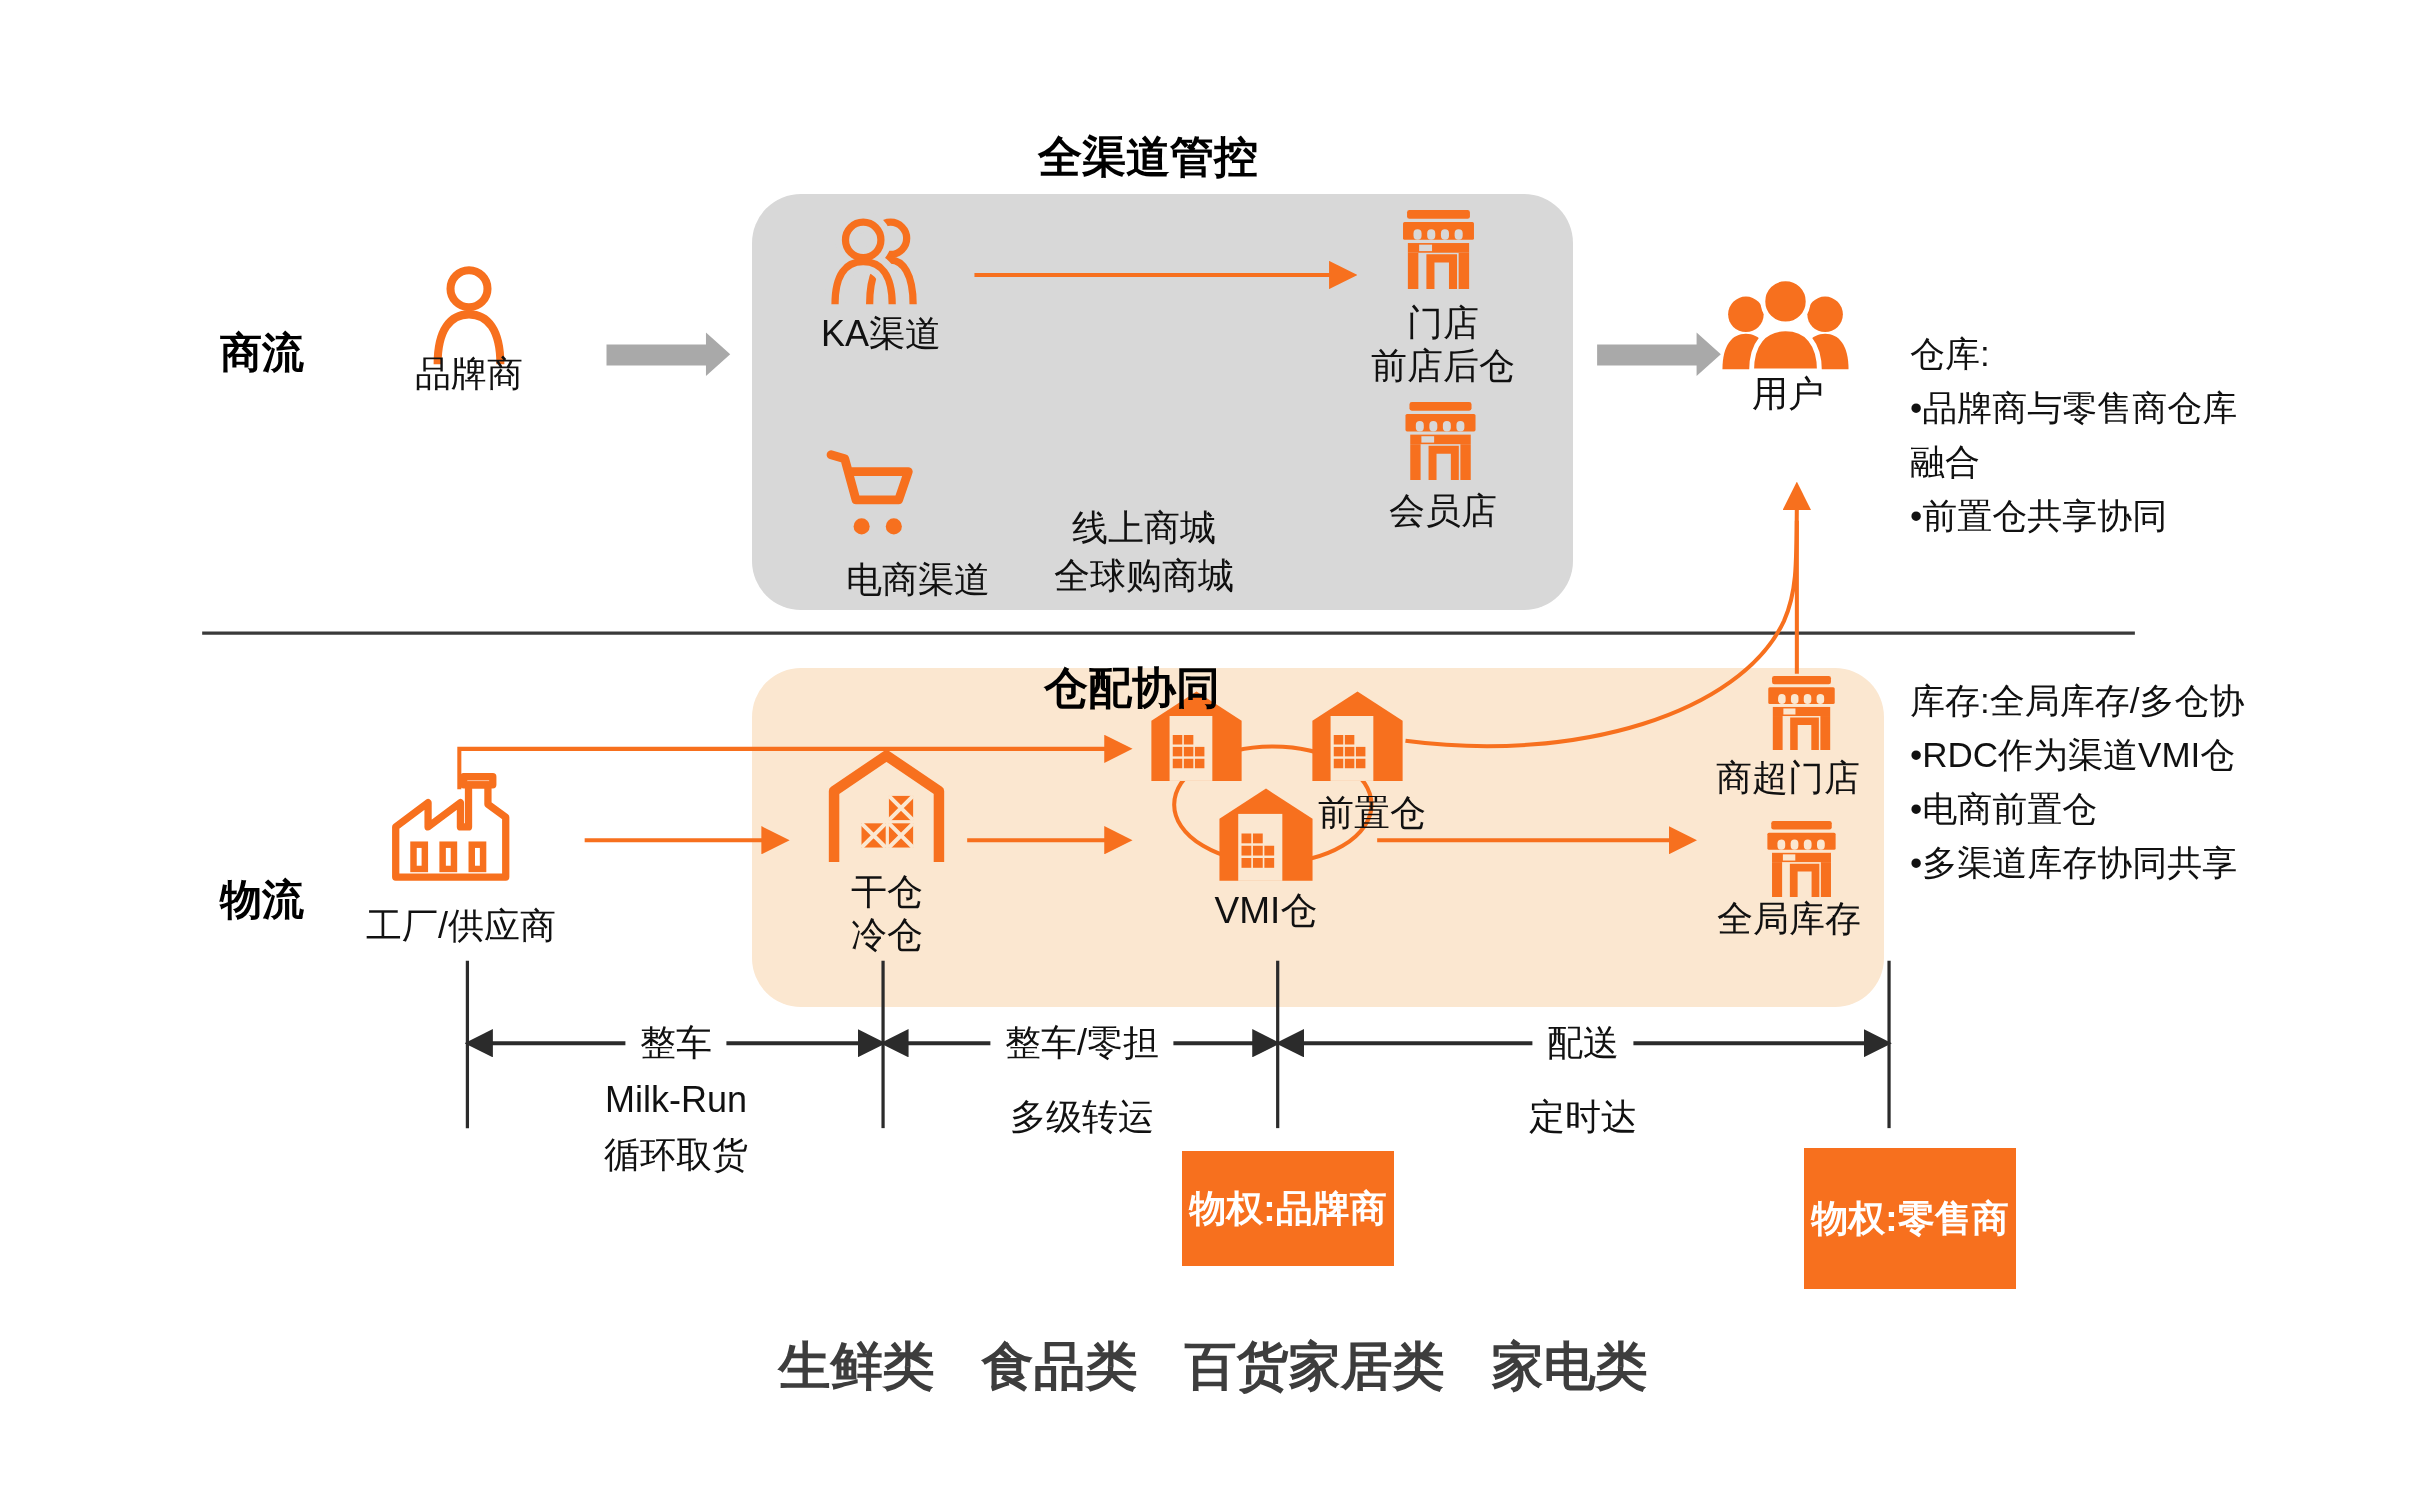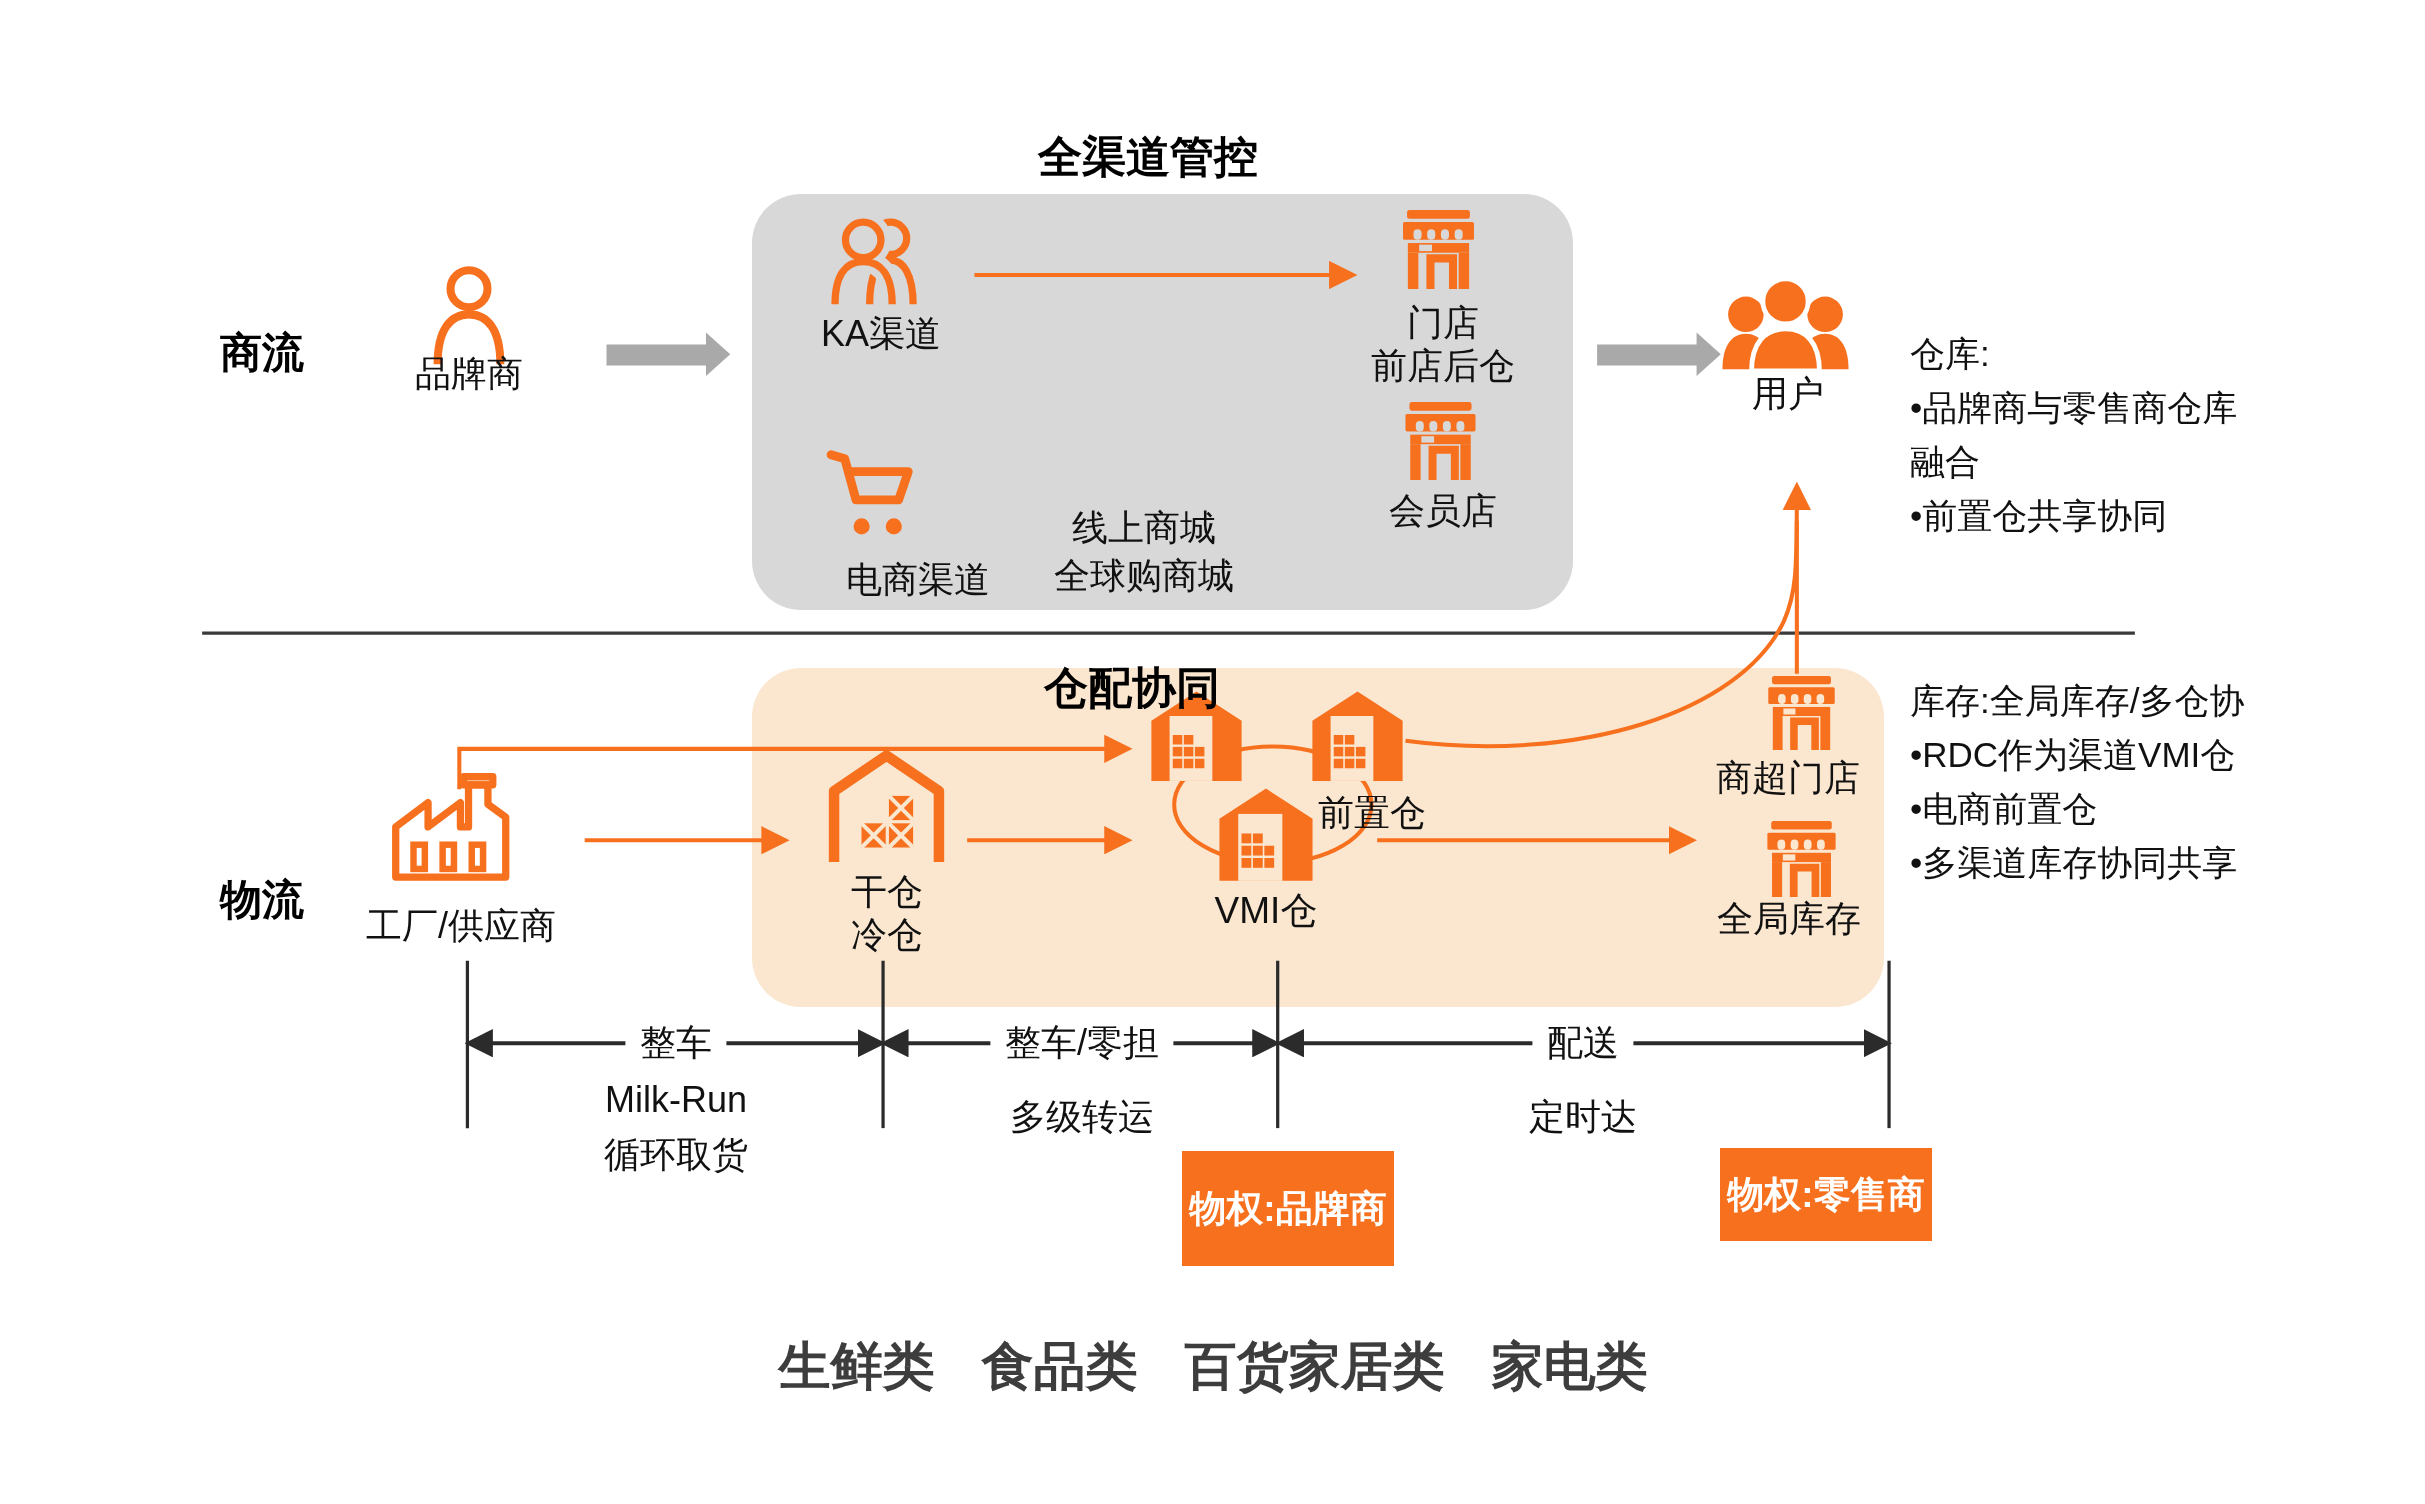--- a/index.html
+++ b/index.html
@@ -296,21 +296,21 @@
 
   <div class="online-label" style="left:676px;top:1043px;">整车</div>
   <div class="sub-label" style="left:676px;top:1100px;">Milk-Run</div>
   <div class="sub-label" style="left:676px;top:1155px;">循环取货</div>
   <div class="online-label" style="left:1082px;top:1043px;">整车/零担</div>
   <div class="sub-label" style="left:1082px;top:1117px;">多级转运</div>
   <div class="online-label" style="left:1583px;top:1043px;">配送</div>
   <div class="sub-label" style="left:1583px;top:1117px;">定时达</div>
 
   <div class="badge txt" style="left:1182px;top:1151px;width:212px;height:115px;">物权:品牌商</div>
-  <div class="badge txt" style="left:1720px;top:1148px;width:212px;height:93px;">物权:零售商</div>
+  <div class="badge txt" style="left:1804px;top:1148px;width:212px;height:141px;">物权:零售商</div>
 
   <div class="cats txt">
     <span>生鲜类</span>
     <span>食品类</span>
     <span>百货家居类</span>
     <span>家电类</span>
   </div>
 
 </div>
 

